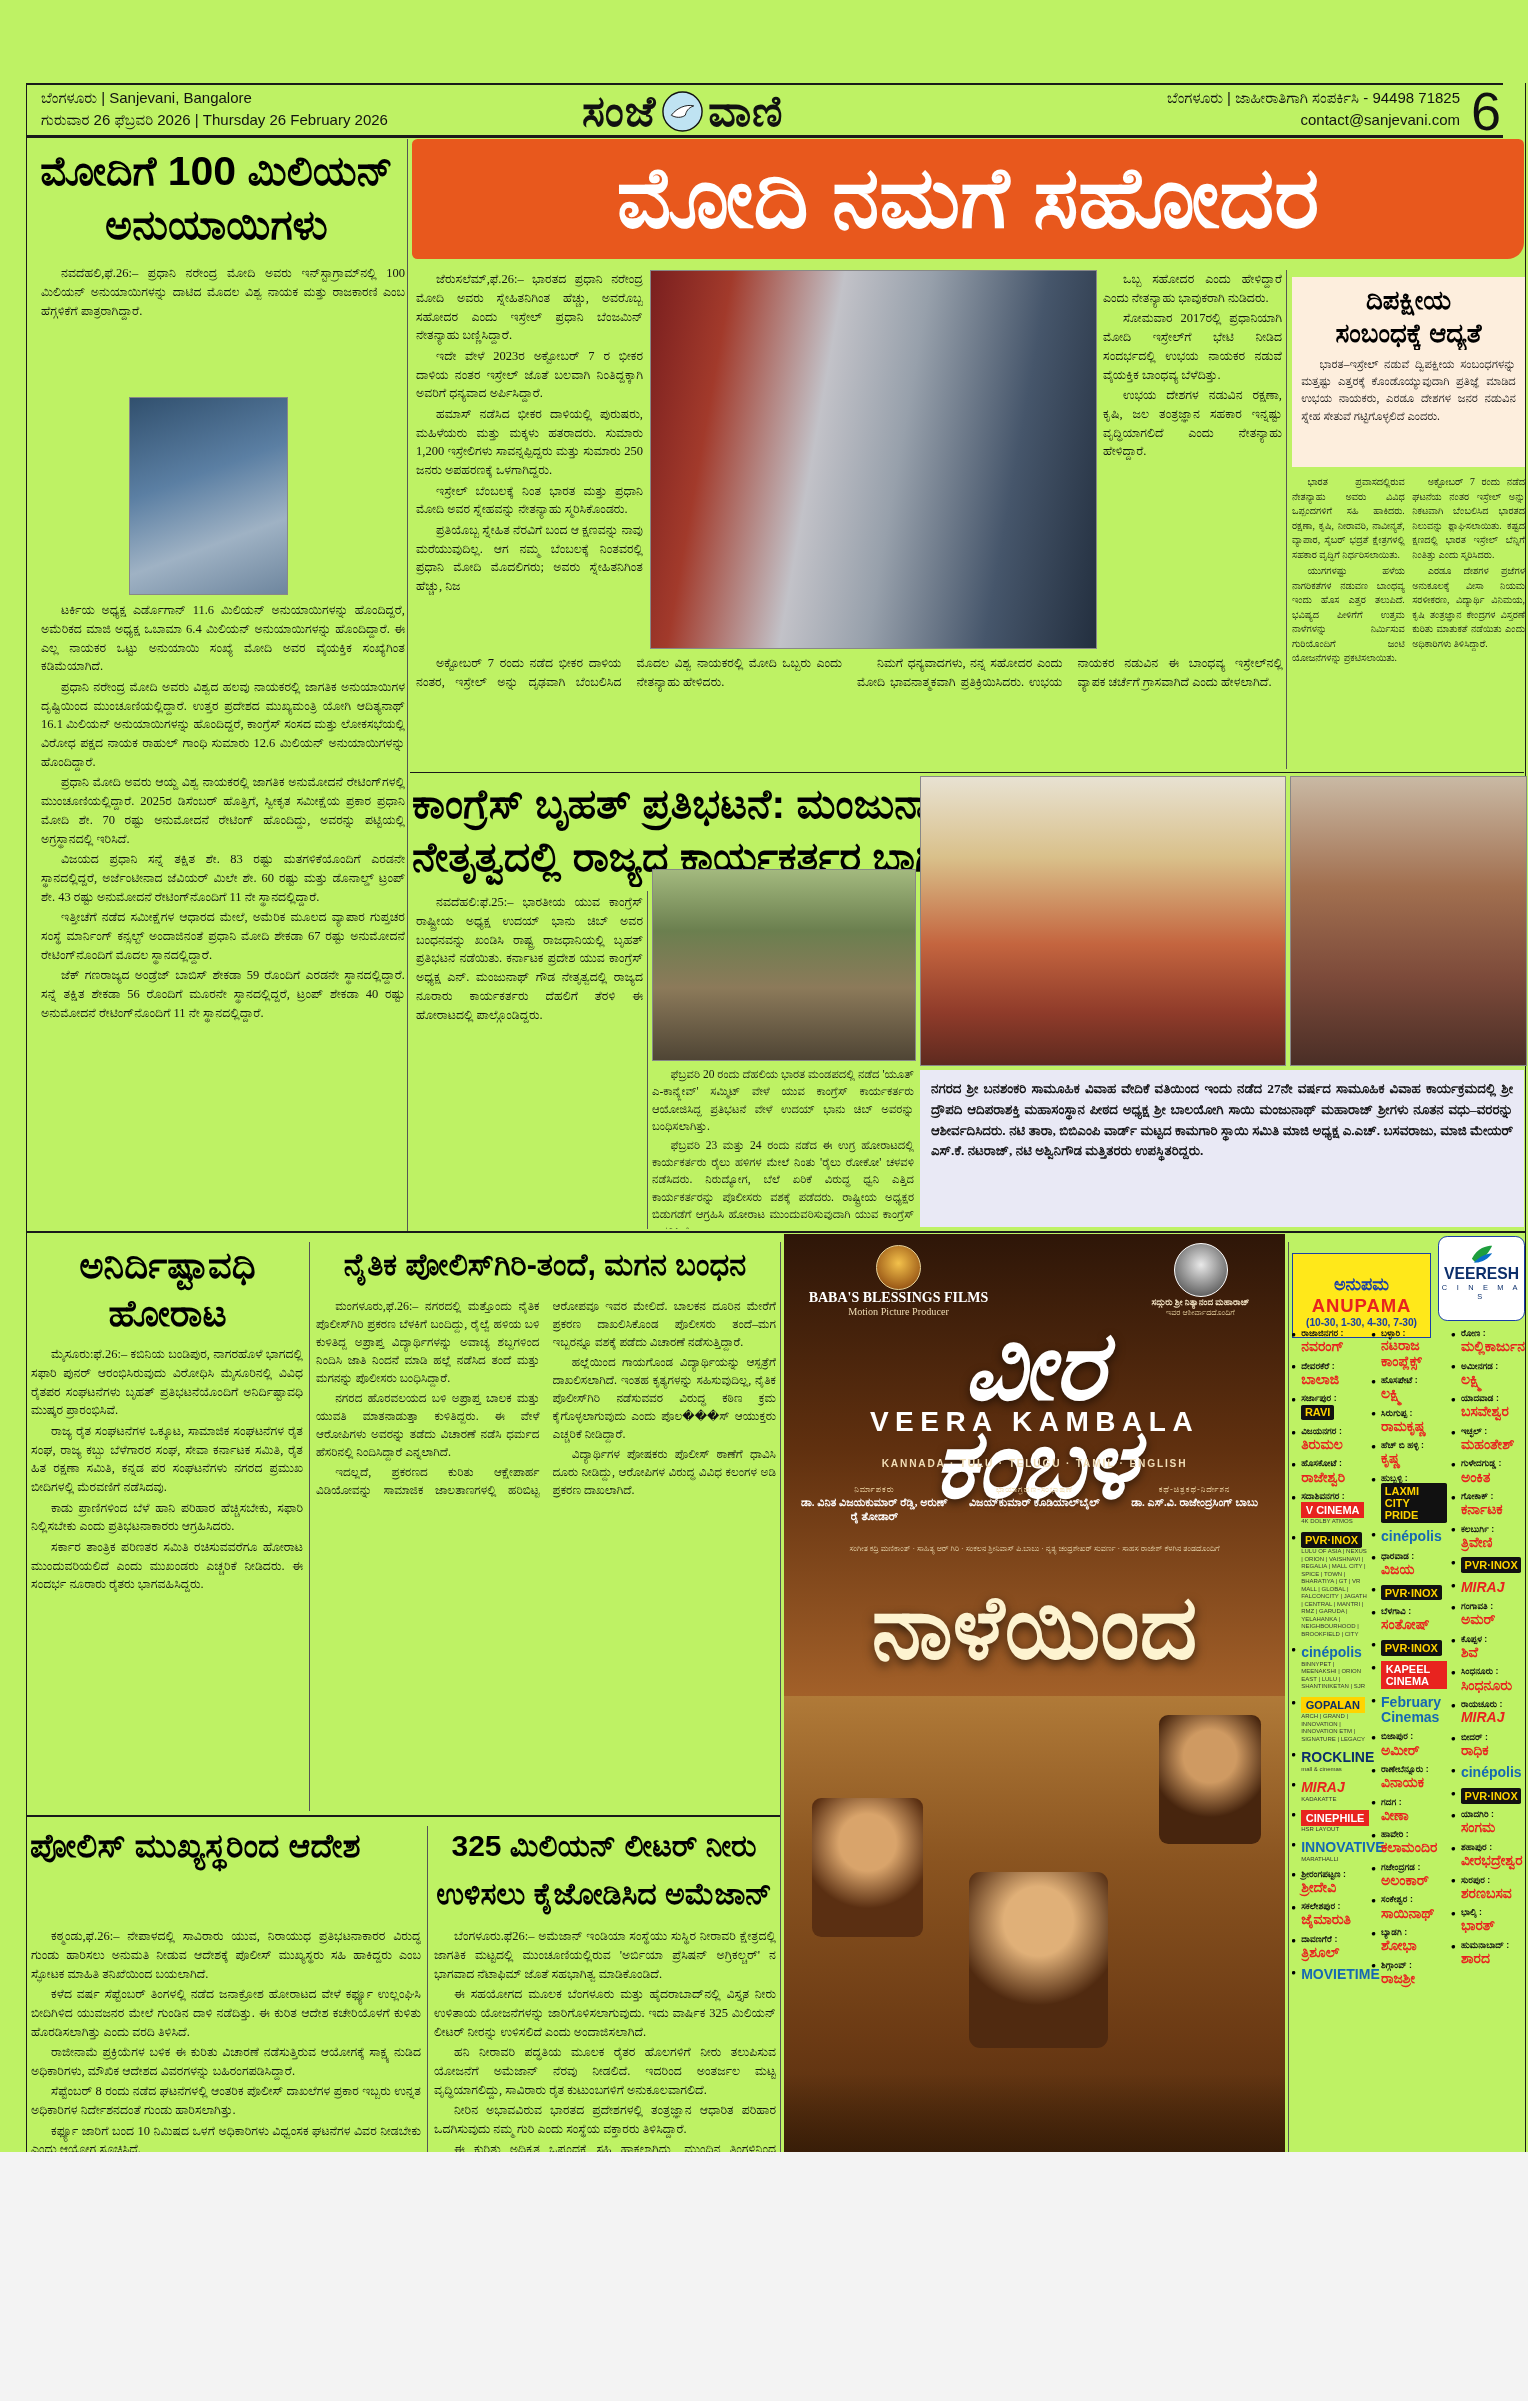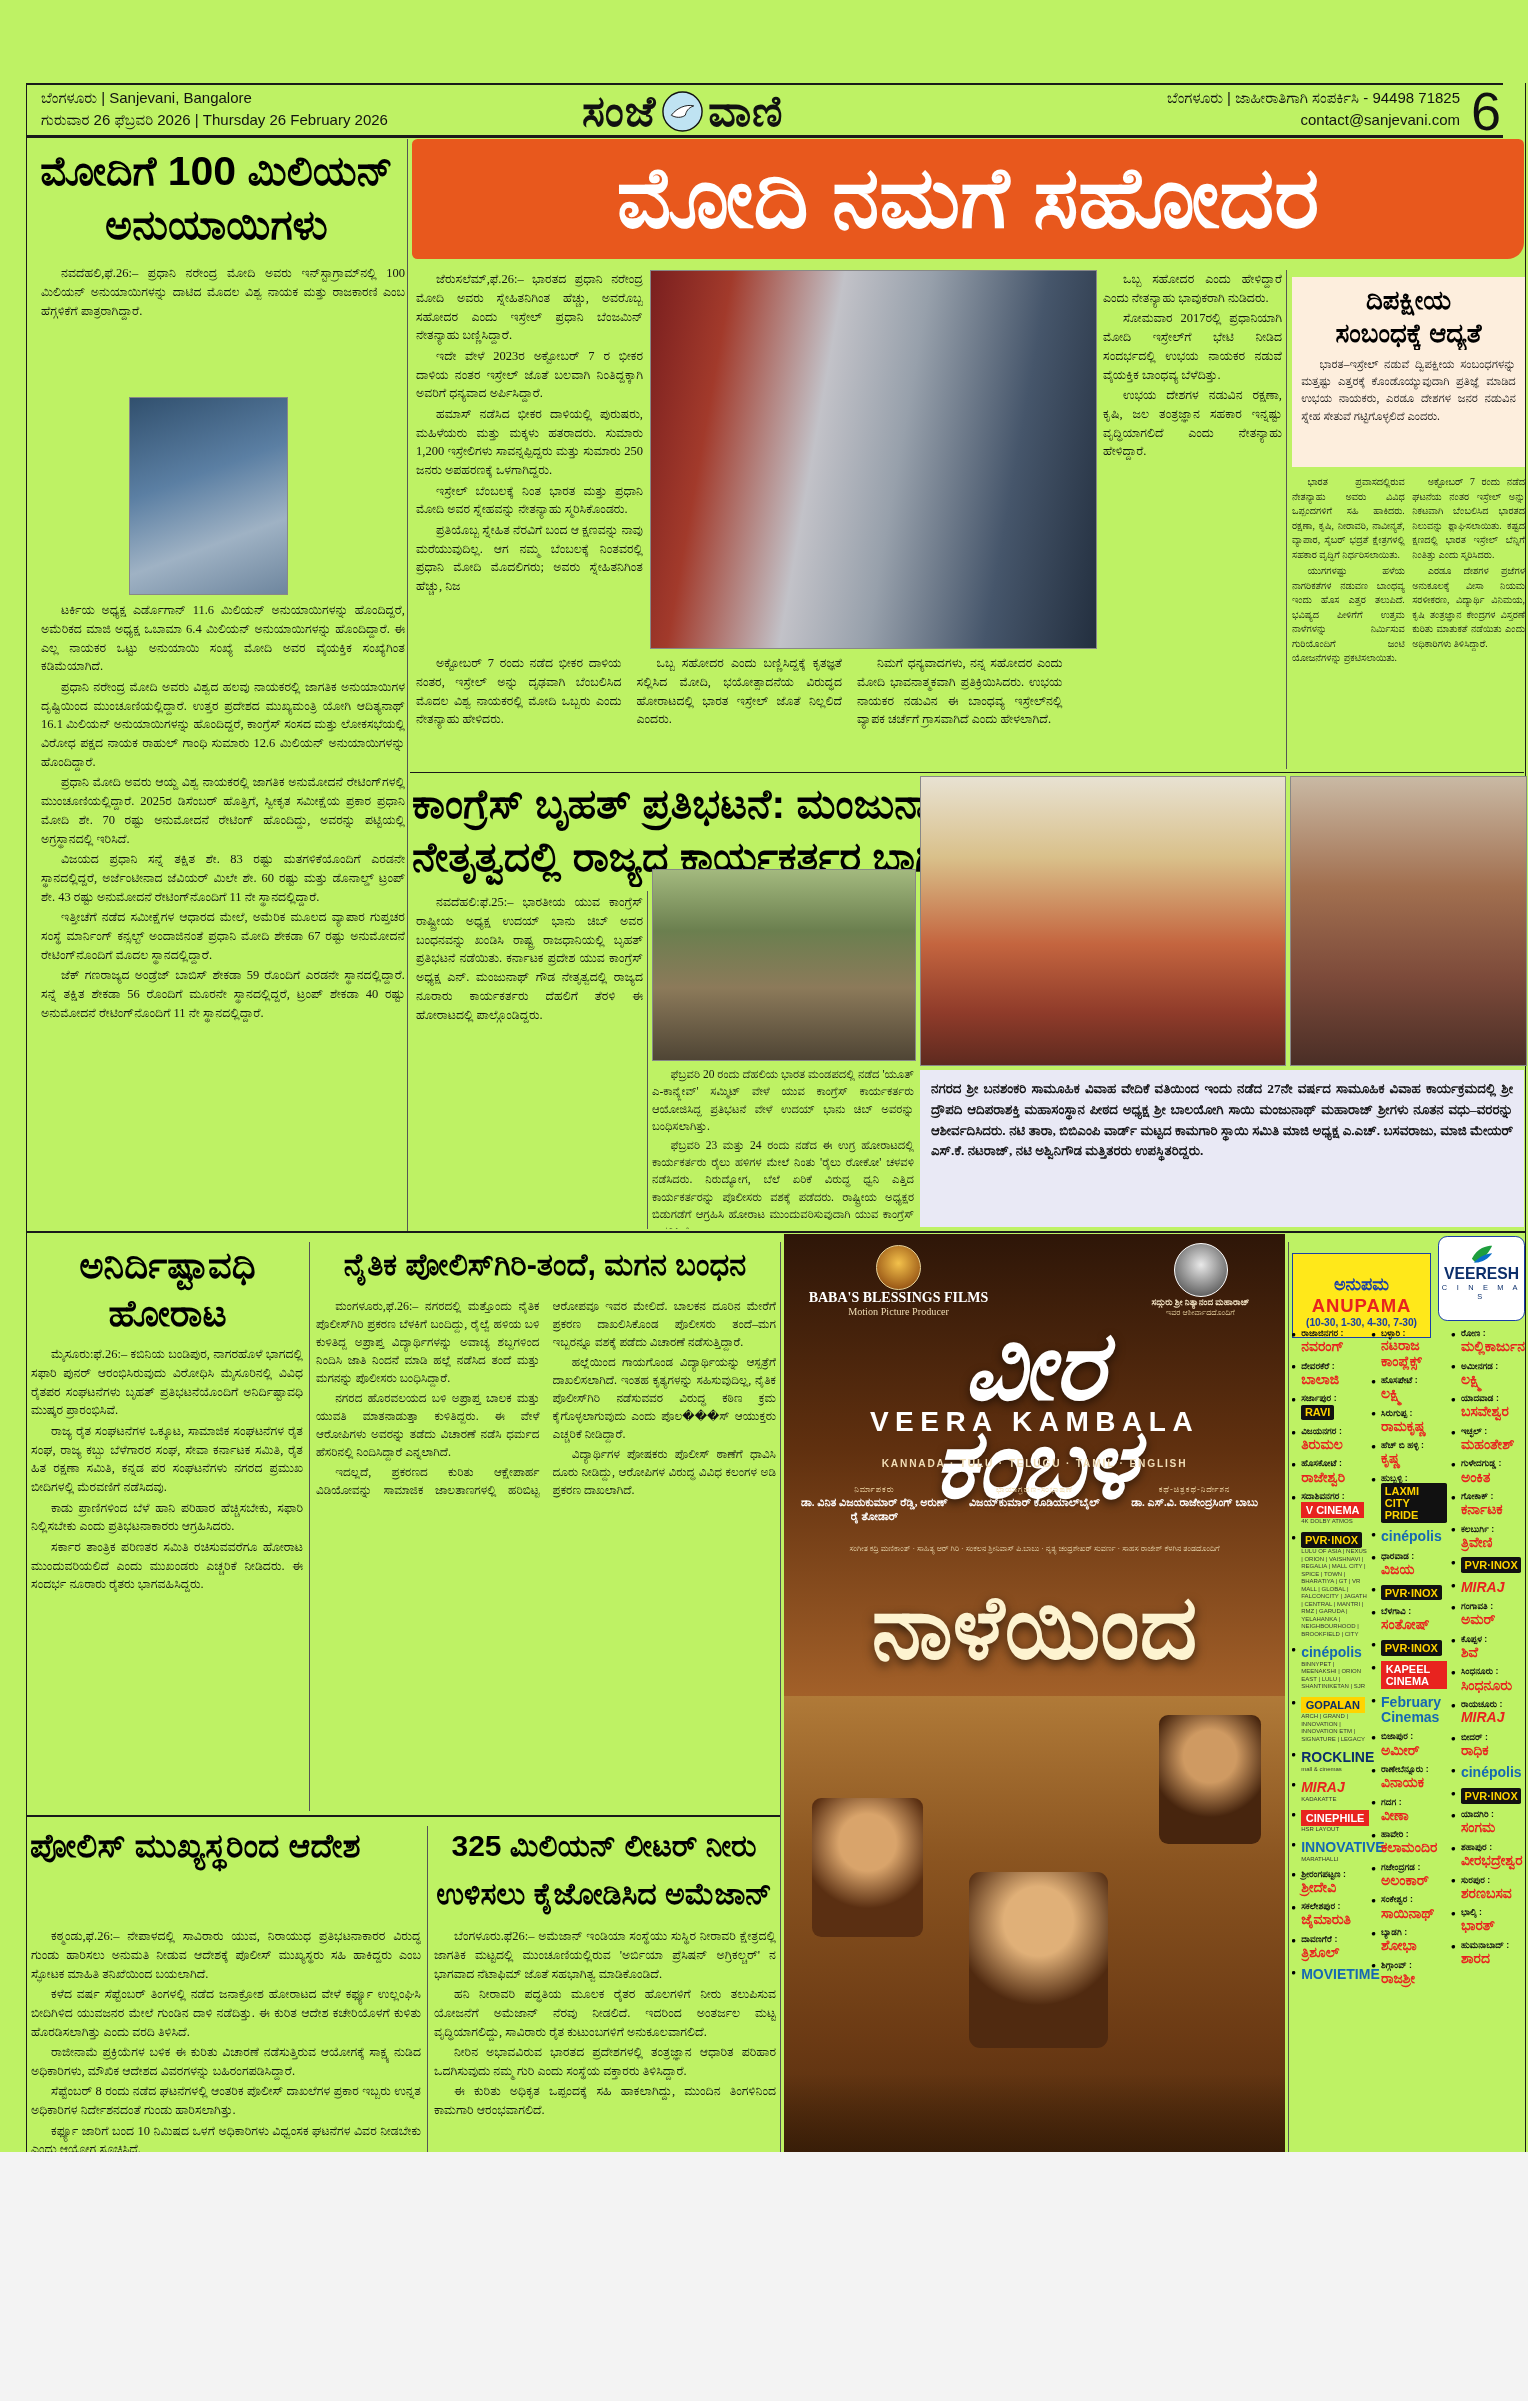--- a/index.html
+++ b/index.html
@@ -130,21 +130,20 @@
       <p>ಪ್ರತಿಯೊಬ್ಬ ಸ್ನೇಹಿತ ನೆರವಿಗೆ ಬಂದ ಆ ಕ್ಷಣವನ್ನು ನಾವು ಮರೆಯುವುದಿಲ್ಲ. ಆಗ ನಮ್ಮ ಬೆಂಬಲಕ್ಕೆ ನಿಂತವರಲ್ಲಿ ಪ್ರಧಾನಿ ಮೋದಿ ಮೊದಲಿಗರು; ಅವರು ಸ್ನೇಹಿತನಿಗಿಂತ ಹೆಚ್ಚು, ನಿಜ</p>
     </div>
   <div class="photo ph-hug" style="left:650px;top:270px;width:445px;height:377px"></div>
   <div class="abs bt" style="left:1103px;top:270px;width:179px;height:379px">
       <p>ಒಬ್ಬ ಸಹೋದರ ಎಂದು ಹೇಳಿದ್ದಾರೆ ಎಂದು ನೇತನ್ಯಾಹು ಭಾವುಕರಾಗಿ ನುಡಿದರು.</p>
       <p>ಸೋಮವಾರ 2017ರಲ್ಲಿ ಪ್ರಧಾನಿಯಾಗಿ ಮೋದಿ ಇಸ್ರೇಲ್‌ಗೆ ಭೇಟಿ ನೀಡಿದ ಸಂದರ್ಭದಲ್ಲಿ ಉಭಯ ನಾಯಕರ ನಡುವೆ ವೈಯಕ್ತಿಕ ಬಾಂಧವ್ಯ ಬೆಳೆದಿತ್ತು.</p>
       <p>ಉಭಯ ದೇಶಗಳ ನಡುವಿನ ರಕ್ಷಣಾ, ಕೃಷಿ, ಜಲ ತಂತ್ರಜ್ಞಾನ ಸಹಕಾರ ಇನ್ನಷ್ಟು ವೃದ್ಧಿಯಾಗಲಿದೆ ಎಂದು ನೇತನ್ಯಾಹು ಹೇಳಿದ್ದಾರೆ.</p>
     </div>
   <div class="abs bt cols4" style="left:416px;top:654px;width:867px;height:113px">
       <p>ಅಕ್ಟೋಬರ್ 7 ರಂದು ನಡೆದ ಭೀಕರ ದಾಳಿಯ ನಂತರ, ಇಸ್ರೇಲ್ ಅನ್ನು ದೃಢವಾಗಿ ಬೆಂಬಲಿಸಿದ ಮೊದಲ ವಿಶ್ವ ನಾಯಕರಲ್ಲಿ ಮೋದಿ ಒಬ್ಬರು ಎಂದು ನೇತನ್ಯಾಹು ಹೇಳಿದರು.</p>
-      <p>ಒಬ್ಬ ಸಹೋದರ ಎಂದು ಬಣ್ಣಿಸಿದ್ದಕ್ಕೆ ಕೃತಜ್ಞತೆ ಸಲ್ಲಿಸಿದ ಮೋದಿ, ಭಯೋತ್ಪಾದನೆಯ ವಿರುದ್ಧದ ಹೋರಾಟದಲ್ಲಿ ಭಾರತ ಇಸ್ರೇಲ್ ಜೊತೆ ನಿಲ್ಲಲಿದೆ ಎಂದರು.</p>
       <p>ನಿಮಗೆ ಧನ್ಯವಾದಗಳು, ನನ್ನ ಸಹೋದರ ಎಂದು ಮೋದಿ ಭಾವನಾತ್ಮಕವಾಗಿ ಪ್ರತಿಕ್ರಿಯಿಸಿದರು. ಉಭಯ ನಾಯಕರ ನಡುವಿನ ಈ ಬಾಂಧವ್ಯ ಇಸ್ರೇಲ್‌ನಲ್ಲಿ ವ್ಯಾಪಕ ಚರ್ಚೆಗೆ ಗ್ರಾಸವಾಗಿದೆ ಎಂದು ಹೇಳಲಾಗಿದೆ.</p>
     </div>
   <div class="rule-light" style="left:1286px;top:270px;width:0.9px;height:499px"></div>
 
   <div class="abs creambox" style="left:1292px;top:277px;width:233px;height:190px;padding:7.4px 9.2px;box-sizing:border-box">
     <div class="hl" style="font-size:26px;line-height:33px;position:static">
       <div>ದಿಪಕ್ಷೀಯ</div>
       <div>ಸಂಬಂಧಕ್ಕೆ ಆದ್ಯತೆ</div>
     </div>
     <div class="bt" style="font-size:11.5px;margin-top:5.5px">
@@ -211,20 +210,21 @@
       <p>ಕರ್ಫ್ಯೂ ಜಾರಿಗೆ ಬಂದ 10 ನಿಮಿಷದ ಒಳಗೆ ಅಧಿಕಾರಿಗಳು ವಿಧ್ವಂಸಕ ಘಟನೆಗಳ ವಿವರ ನೀಡಬೇಕು ಎಂದು ಆಯೋಗ ಸೂಚಿಸಿದೆ.</p>
       <p>ನೇಪಾಳದ ಮಾಜಿ ಪೊಲೀಸ್ ಅಧಿಕಾರಿಗಳ ವಿರುದ್ಧ ನಿರ್ದಿಷ್ಟ ಆರೋಪಪಟ್ಟಿ ಸಲ್ಲಿಸಲು ಸಿದ್ಧತೆ ನಡೆದಿದೆ ಎಂದು ಮೂಲಗಳು ತಿಳಿಸಿವೆ.</p>
     </div>
   <div class="rule-light" style="left:427px;top:1826px;width:0.9px;height:480px"></div>
   <div class="abs hl" style="left:432px;top:1822px;width:344px;height:96px;font-size:30px;line-height:48px">
     <div>325 ಮಿಲಿಯನ್ ಲೀಟರ್ ನೀರು</div>
     <div>ಉಳಿಸಲು ಕೈಜೋಡಿಸಿದ ಅಮೆಜಾನ್</div>
   </div>
   <div class="abs bt" style="left:434px;top:1927px;width:342px;height:377px">
       <p>ಬೆಂಗಳೂರು.ಫೆ26:– ಅಮೆಜಾನ್ ಇಂಡಿಯಾ ಸಂಸ್ಥೆಯು ಸುಸ್ಥಿರ ನೀರಾವರಿ ಕ್ಷೇತ್ರದಲ್ಲಿ ಜಾಗತಿಕ ಮಟ್ಟದಲ್ಲಿ ಮುಂಚೂಣಿಯಲ್ಲಿರುವ 'ಅರ್ಬಿಯಾ ಪ್ರೆಸಿಷನ್ ಅಗ್ರಿಕಲ್ಚರ್' ನ ಭಾಗವಾದ ನೆಟಾಫಿಮ್ ಜೊತೆ ಸಹಭಾಗಿತ್ವ ಮಾಡಿಕೊಂಡಿದೆ.</p>
+      <p>ಈ ಸಹಯೋಗದ ಮೂಲಕ ಬೆಂಗಳೂರು ಮತ್ತು ಹೈದರಾಬಾದ್‌ನಲ್ಲಿ ವಿಸ್ತೃತ ನೀರು ಉಳಿತಾಯ ಯೋಜನೆಗಳನ್ನು ಜಾರಿಗೊಳಿಸಲಾಗುವುದು. ಇದು ವಾರ್ಷಿಕ 325 ಮಿಲಿಯನ್ ಲೀಟರ್ ನೀರನ್ನು ಉಳಿಸಲಿದೆ ಎಂದು ಅಂದಾಜಿಸಲಾಗಿದೆ.</p>
       <p>ಹನಿ ನೀರಾವರಿ ಪದ್ಧತಿಯ ಮೂಲಕ ರೈತರ ಹೊಲಗಳಿಗೆ ನೀರು ತಲುಪಿಸುವ ಯೋಜನೆಗೆ ಅಮೆಜಾನ್ ನೆರವು ನೀಡಲಿದೆ. ಇದರಿಂದ ಅಂತರ್ಜಲ ಮಟ್ಟ ವೃದ್ಧಿಯಾಗಲಿದ್ದು, ಸಾವಿರಾರು ರೈತ ಕುಟುಂಬಗಳಿಗೆ ಅನುಕೂಲವಾಗಲಿದೆ.</p>
       <p>ನೀರಿನ ಅಭಾವವಿರುವ ಭಾರತದ ಪ್ರದೇಶಗಳಲ್ಲಿ ತಂತ್ರಜ್ಞಾನ ಆಧಾರಿತ ಪರಿಹಾರ ಒದಗಿಸುವುದು ನಮ್ಮ ಗುರಿ ಎಂದು ಸಂಸ್ಥೆಯ ವಕ್ತಾರರು ತಿಳಿಸಿದ್ದಾರೆ.</p>
       <p>ಈ ಕುರಿತು ಅಧಿಕೃತ ಒಪ್ಪಂದಕ್ಕೆ ಸಹಿ ಹಾಕಲಾಗಿದ್ದು, ಮುಂದಿನ ತಿಂಗಳಿನಿಂದ ಕಾಮಗಾರಿ ಆರಂಭವಾಗಲಿದೆ.</p>
     </div>
   <div class="rule-light" style="left:780px;top:1242px;width:0.9px;height:1064px"></div>
 
   <div class="abs poster" style="left:784px;top:1234px;width:501px;height:1072px">
     <div class="abs" style="left:13px;top:11px;width:203px;text-align:center">
       <div style="width:43px;height:43px;margin:0 auto;border-radius:50%;background:radial-gradient(circle at 50% 40%,#f3c14b,#9c5a17 75%);border:0.9px solid #e8d49a"></div>
       <div style="font-family:'Liberation Serif',serif;font-weight:700;font-size:14px;color:#fff">BABA'S BLESSINGS FILMS</div>

